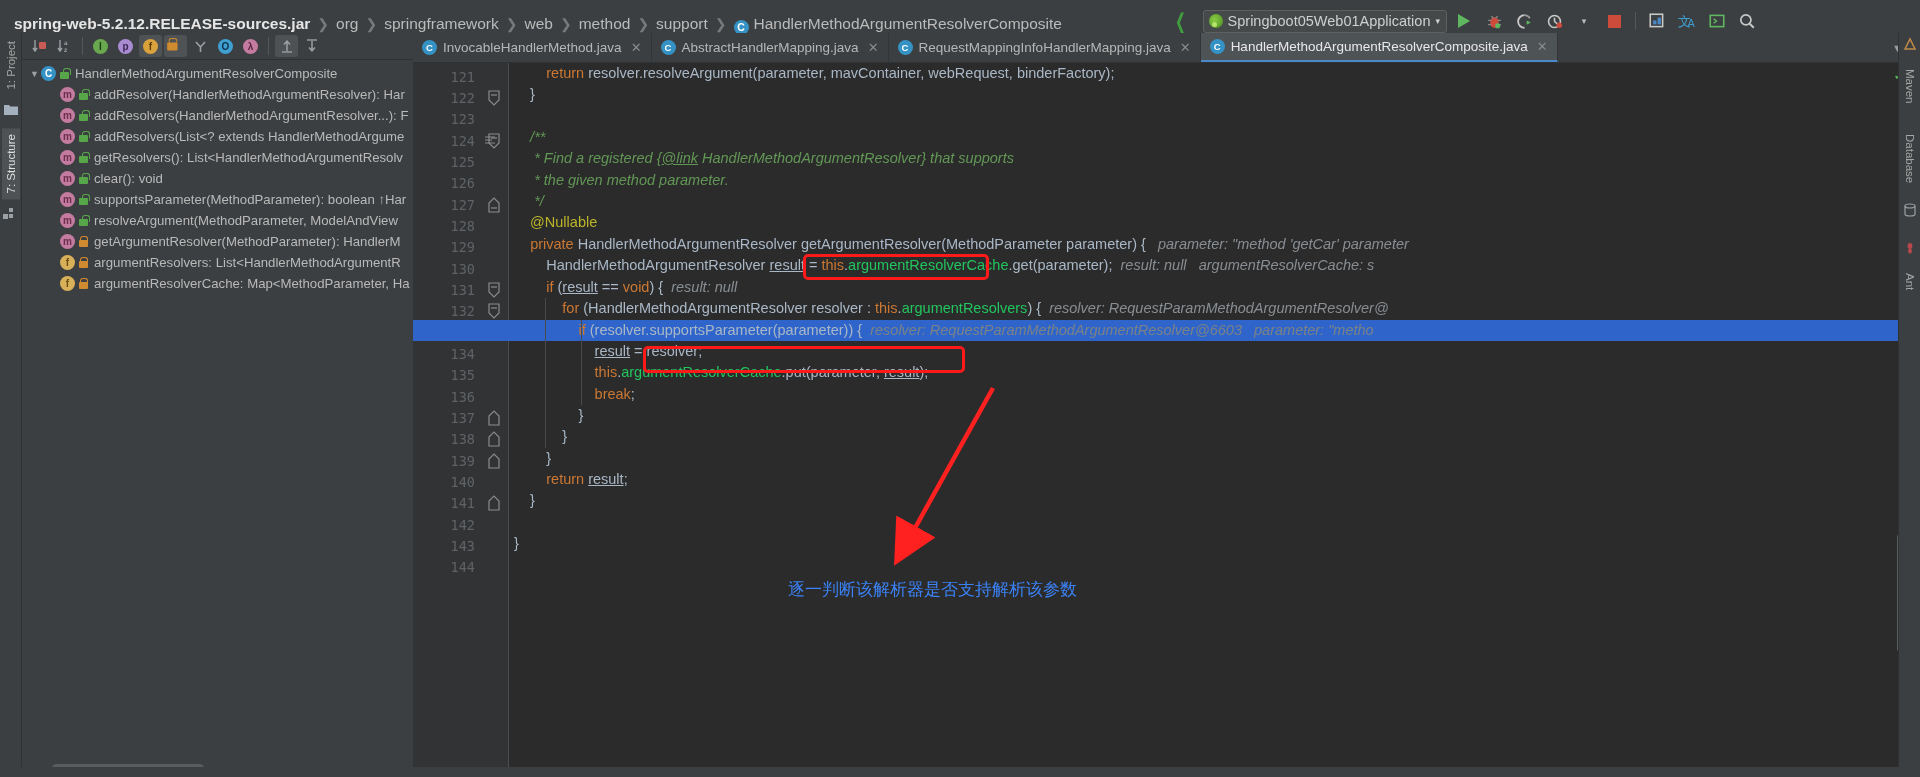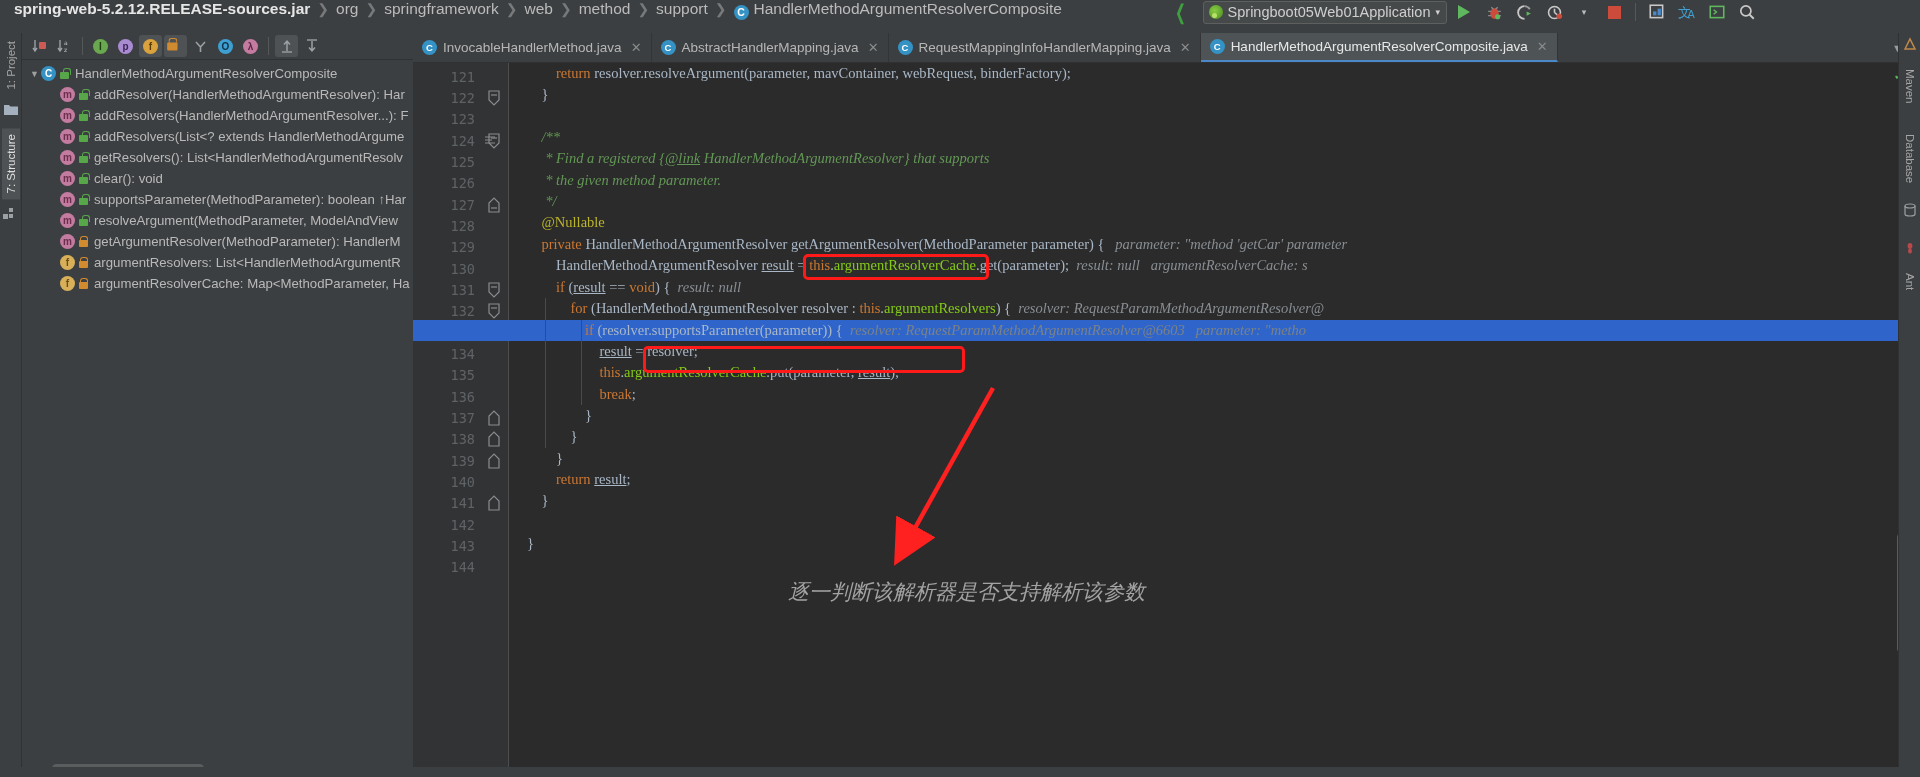--- a/index.html
+++ b/index.html
@@ -2,21 +2,21 @@
 <html><head>
 <meta charset="utf-8">
 <style>
   * { box-sizing: border-box; margin:0; padding:0; }
   html,body{ width:1920px; height:777px; overflow:hidden; background:#3c3f41;
     font-family:"Liberation Sans", sans-serif; }
   #app{ position:relative; width:1920px; height:777px; background:#3c3f41; }
 
   
   .topbar{ position:absolute; left:0; top:0; width:1768px; height:33px;
-    background:#3c3f41; display:flex; align-items:flex-start; }
+    background:#3c3f41; display:flex; align-items:flex-end; }
   .crumbs{ display:flex; align-items:center; padding-left:10px; gap:0px; flex:0 0 auto; }
   .crumb{ color:#bbbbbb; font-size:15.5px; padding:0 7px; white-space:nowrap; }
   .crumb.bold{ color:#e6e6e6; font-weight:bold; padding-left:4px; }
   .crumb-sep{ color:#77797a; font-size:14px; }
   .crumb-icon{ display:inline-block; width:15px; height:15px; border-radius:50%;
     background:#3592c4; color:#fff; font-size:10.5px; line-height:15px; text-align:center;
     font-weight:bold; margin-right:5px; position:relative; top:2px; }
   .topright{ margin-left:auto; display:flex; align-items:center; gap:4px; padding-right:8px; }
   .chev-back{ color:#3f9e3f; font-size:20px; font-weight:bold; padding:0 10px;
     transform:scaleX(0.8); }
@@ -94,33 +94,33 @@
     color:#9a9a9a; }
 
   .codearea{ position:relative; height:728px; background:#2b2b2b; overflow:hidden; }
   .gutter{ position:absolute; left:0; top:0; width:70px; height:714px; background:#313335; }
   .foldcol{ position:absolute; left:70px; top:0; width:26px; height:714px; background:#313335;
     border-right:1px solid #4b4d4f; }
   .codeview{ position:absolute; left:96px; top:0; right:0; height:714px; }
 
   .ln{ position:absolute; right:8px; color:#606366; font-size:13.5px;
     font-family:"DejaVu Sans Mono", monospace; }
-  .codeline{ position:absolute; left:18px; white-space:pre; font-size:14.5px;
-    font-family:Liberation Serif, serif; color:#a9b7c6; line-height:21.3px; }
+  .codeline{ position:absolute; left:5px; white-space:pre; font-size:14.5px;
+    font-family:Liberation Sans, sans-serif; color:#a9b7c6; line-height:21.3px; }
   .hl-row{ position:absolute; left:0; width:1496px; height:21.3px; background:#2f65ca; }
 
   .kw{ color:#cc7832; } .cmt{ color:#629755; font-style:italic; }
-  .ann{ color:#bbb529; } .fld{ color:#84cc16; }
+  .ann{ color:#bbb529; } .fld{ color:#22c55e; }
   .und{ text-decoration:underline; }
   .hint{ color:#888e93; font-style:italic; }
   .hintb{ color:#7b8286; font-style:italic; }
 
   .redbox{ position:absolute; border:3px solid #ff1a1a; border-radius:5px; }
-  .cnote{ position:absolute; color:#a3a3a3; font-size:21px; white-space:nowrap;
-    font-family:"DejaVu Sans", sans-serif;font-style:italic; }
+  .cnote{ position:absolute; color:#3b82f6; font-size:17px; white-space:nowrap;
+    font-family:"DejaVu Sans", sans-serif; }
 
   .scroll-v{ position:absolute; right:1px; width:9px; background:#5a5d5e; border-radius:5px; }
   .scroll-h{ position:absolute; bottom:1px; height:9px; background:#5a5d5e; border-radius:5px; }
 
   .marker-ok{ position:absolute; right:4px; top:4px; color:#5fb85f; font-size:14px; }
 
   
   .rightrail{ position:absolute; right:0; top:33px; width:22px; height:744px;
     background:#3c3f41; border-left:1px solid #2f3133; }
   .rvtab{ writing-mode:vertical-rl; color:#a5a5a5; font-size:11.5px; white-space:nowrap;

